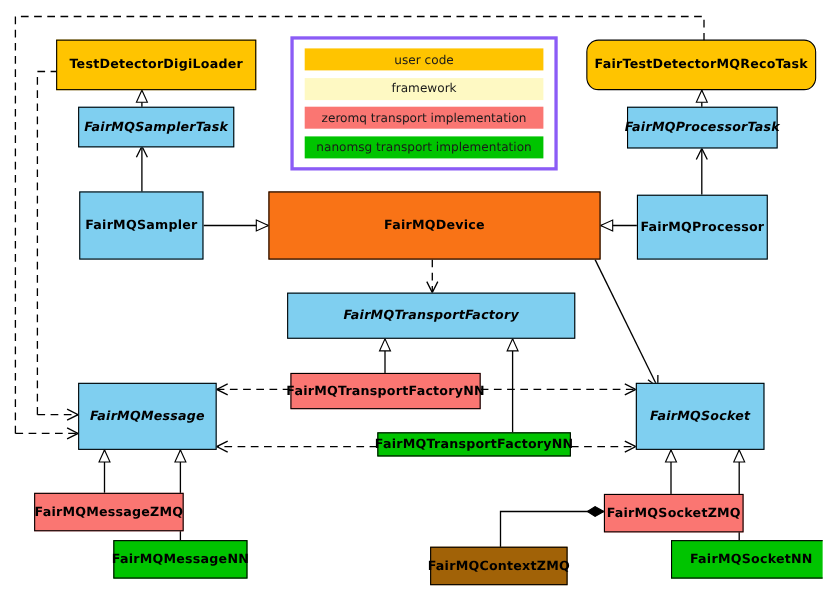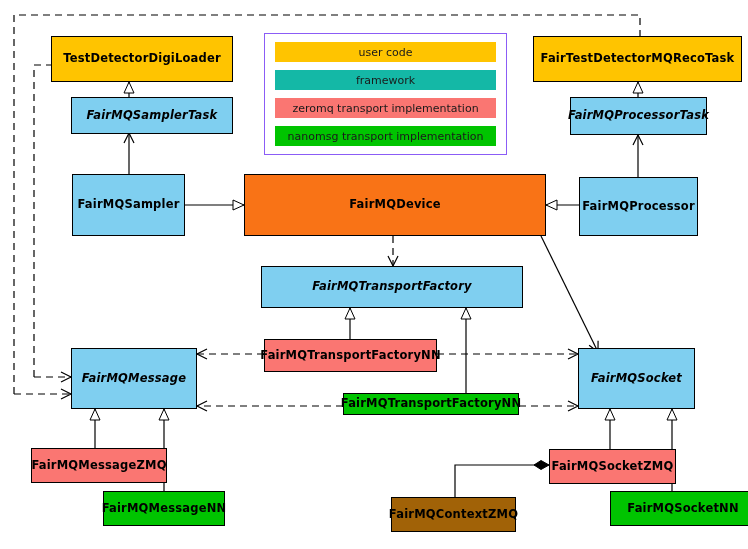--- a/index.html
+++ b/index.html
@@ -37,21 +37,21 @@
     line-height: 1.15;
     letter-spacing: 0.2px;
   }
   .node.abstract {
     font-style: italic;
   }
   .legend-box {
     position: absolute;
     box-sizing: border-box;
     background: #ffffff;
-    border: 1px solid #8b5cf6;
+    border: 3px solid #8b5cf6;
     padding: 8px 10px;
     display: flex;
     flex-direction: column;
     justify-content: space-between;
   }
   .legend-row {
     box-sizing: border-box;
     height: 20px;
     display: flex;
     align-items: center;
@@ -123,34 +123,34 @@
 
       <line x1="610" y1="449" x2="610" y2="409" marker-end="url(#hollowTri)"></line>
       <line x1="672" y1="491" x2="672" y2="409" marker-end="url(#hollowTri)"></line>
 
       <path d="M455,516 L455,465 L549,465" marker-end="url(#blackDiamond)"></path>
     </g>
   </svg>
 
   <div class="legend-box" style="left:264px; top:33px; width:243px; height:122px;">
     <div class="legend-row" style="background:#FFC400;">user code</div>
-    <div class="legend-row" style="background:#14b8a6;">framework</div>
+    <div class="legend-row" style="background:#fef9c3;">framework</div>
     <div class="legend-row" style="background:#FA7672;">zeromq transport implementation</div>
     <div class="legend-row" style="background:#00C400;">nanomsg transport implementation</div>
   </div>
 
   <div class="node" style="left:51px; top:36px; width:182px; height:46px; background:#FFC400;">TestDetectorDigiLoader</div>
 
-  <div class="node abstract" style="left:71px; top:97px; width:162px; height:37px; background:#7FCFF0;">FairMQSamplerTask</div>
+  <div class="node abstract" style="left:71px; top:97px; width:142px; height:37px; background:#7FCFF0;">FairMQSamplerTask</div>
 
   <div class="node" style="left:72px; top:174px; width:113px; height:62px; background:#7FCFF0;">FairMQSampler</div>
 
   <div class="node" style="left:244px; top:174px; width:302px; height:62px; background:#f97316;">FairMQDevice</div>
 
-  <div class="node" style="left:533px; top:36px; width:209px; height:46px; background:#FFC400;">FairTestDetectorMQRecoTask</div>
+  <div class="node" style="left:533px; top:36px; width:209px; height:46px; background:#FFC400;border-radius:11px;">FairTestDetectorMQRecoTask</div>
 
   <div class="node abstract" style="left:570px; top:97px; width:137px; height:38px; background:#7FCFF0;">FairMQProcessorTask</div>
 
   <div class="node" style="left:579px; top:177px; width:119px; height:59px; background:#7FCFF0;">FairMQProcessor</div>
 
   <div class="node abstract" style="left:261px; top:266px; width:262px; height:42px; background:#7FCFF0;">FairMQTransportFactory</div>
 
   <div class="node" style="left:264px; top:339px; width:173px; height:33px; background:#FA7672;">FairMQTransportFactoryNN</div>
 
   <div class="node" style="left:343px; top:393px; width:176px; height:22px; background:#00C400;">FairMQTransportFactoryNN</div>

